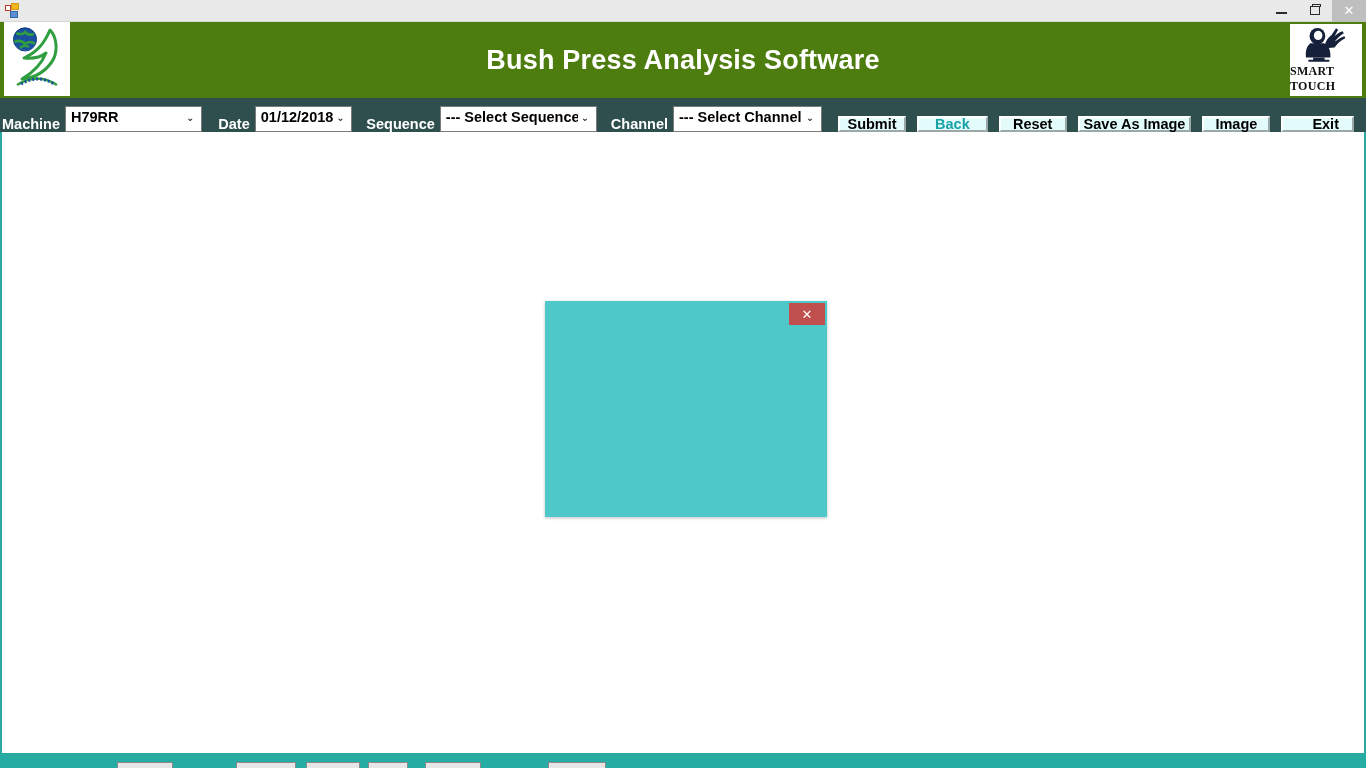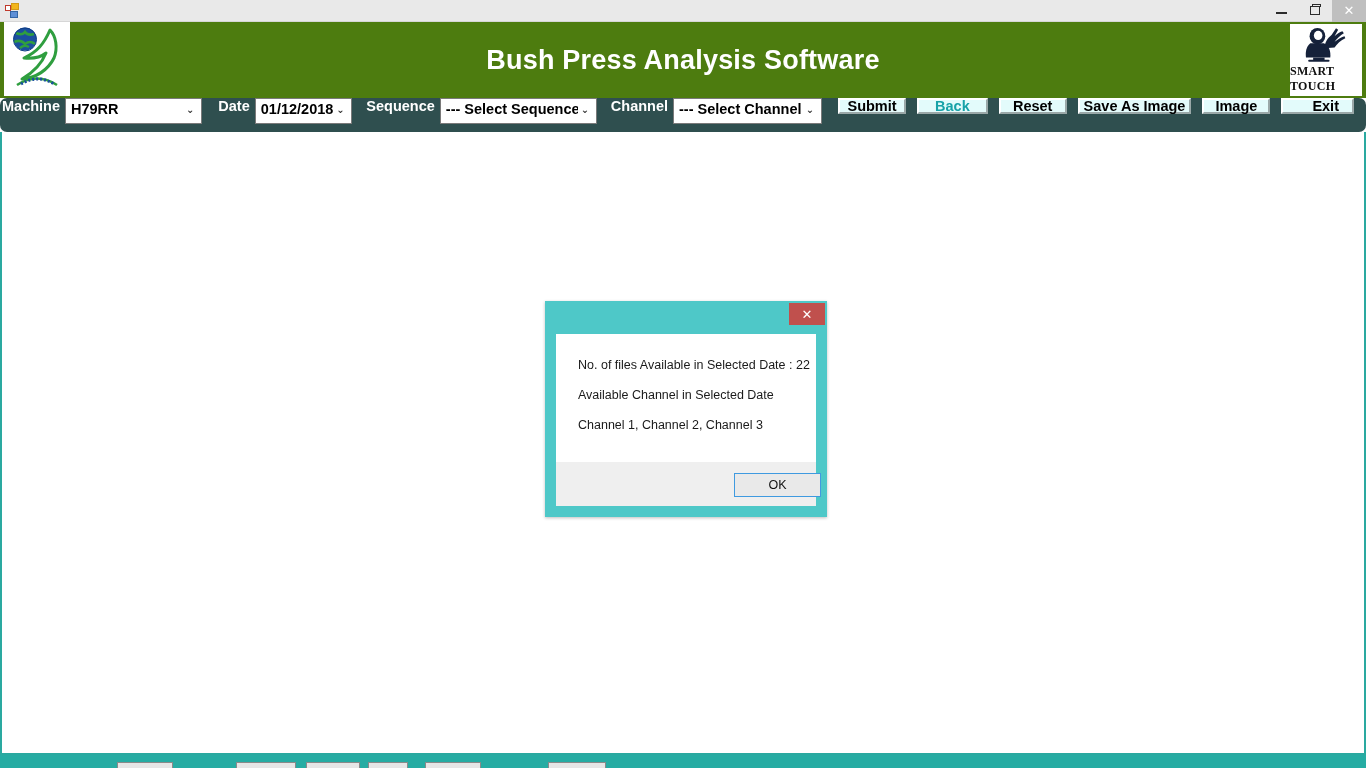--- a/index.html
+++ b/index.html
@@ -127,23 +127,22 @@
     letter-spacing: 0.2px;
   }
 
   
   #toolbar {
     position: absolute;
     left: 0; top: 98px;
     width: 1366px; height: 34px;
     background: #2f4f4f;
     display: flex;
-    align-items: flex-start;
-    box-sizing: border-box;
-    border-radius: 7px;
+    align-items: flex-end;
+    box-sizing: border-box;
   }
   .tb-label {
     color: #ffffff;
     font-size: 14.5px;
     font-weight: bold;
     margin: 0 5px 0 2px;
     white-space: nowrap;
   }
   .tb-select {
     height: 26px;
@@ -387,23 +386,13 @@
   <div class="bottom-btn" style="left:306px;width:54px;"></div>
   <div class="bottom-btn" style="left:368px;width:40px;"></div>
   <div class="bottom-btn" style="left:425px;width:56px;"></div>
   <div class="bottom-btn" style="left:548px;width:58px;"></div>
 </div>
 
 <div id="dialog">
   <div id="dialog-titlebar">
     <div id="dialog-close">✕</div>
   </div>
-  <div id="dialog-inner">
-    <div id="dialog-body">
-      <div class="line">No. of files Available in Selected Date : 22</div>
-      <div class="line">Available Channel in Selected Date</div>
-      <div class="line">Channel 1, Channel 2, Channel 3</div>
-    </div>
-    <div id="dialog-footer">
-      <div id="dialog-ok">OK</div>
-    </div>
-  </div>
 </div>
 
 </body></html>

